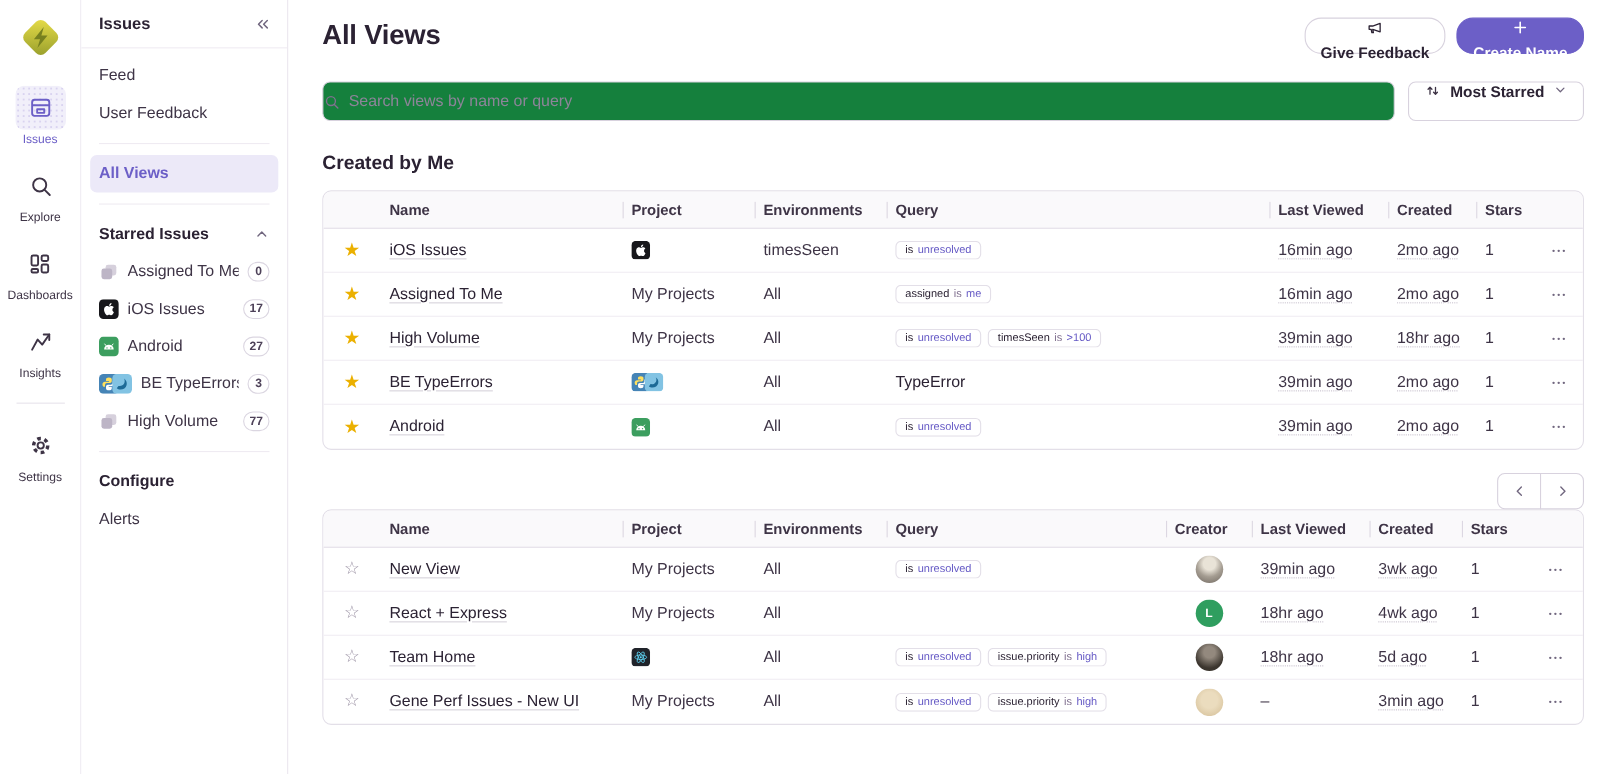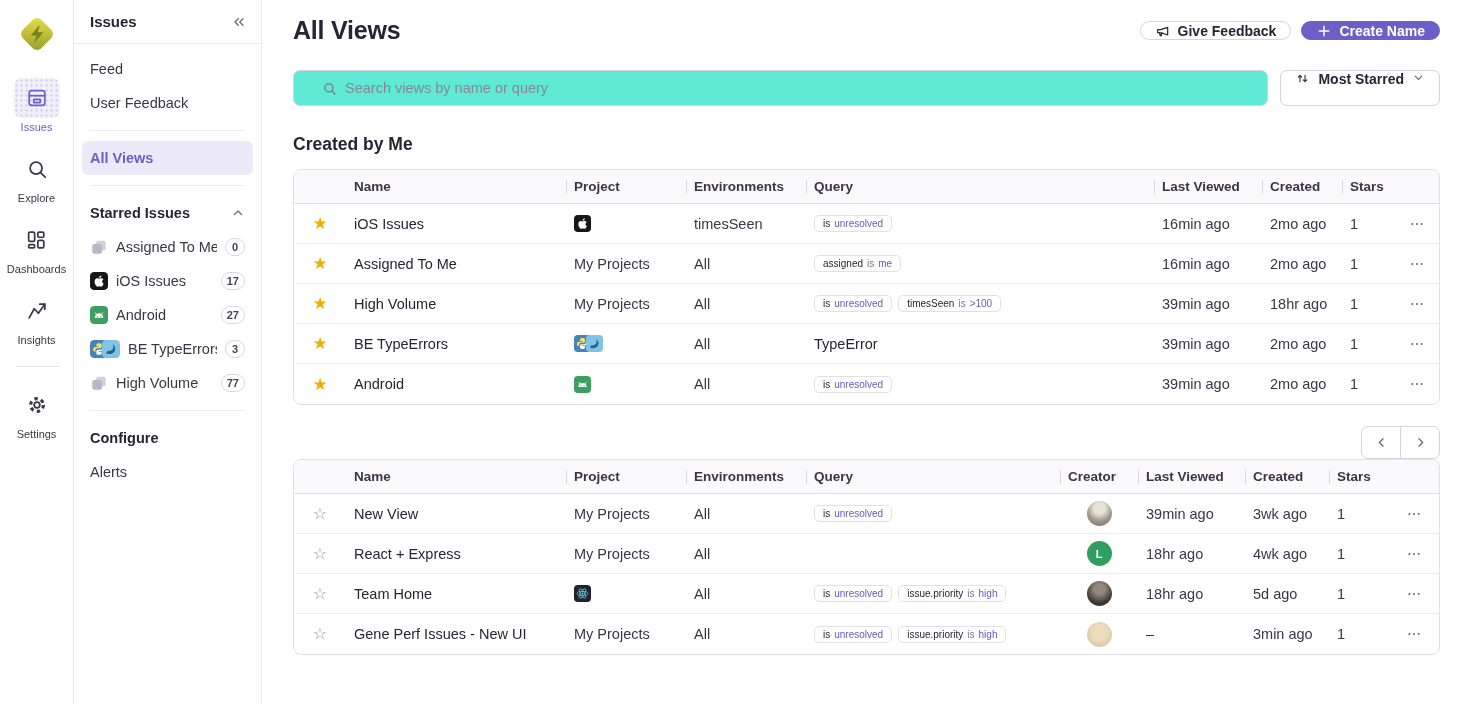--- a/index.html
+++ b/index.html
@@ -63,29 +63,29 @@
   .sb-icons .picon + .picon{ margin-left:-6px; }
   .count-badge{ min-width:20px; height:18px; border:1px solid #DBD6E1; border-radius:10px;
     display:flex; align-items:center; justify-content:center; font-size:11px; font-weight:700;
     color:#4D4158; padding:0 5px; background:#fff; }
 
   
   .main{ flex:1; height:704px; overflow:hidden; padding:0 31px; }
   .main-header{ display:flex; align-items:center; justify-content:space-between; margin-top:16px; }
   .page-title{ font-size:25px; font-weight:700; color:#2B2233; letter-spacing:-0.2px; }
   .hdr-actions{ display:flex; gap:10px; }
-  .btn{ height:19px; display:inline-flex; align-items:center; gap:7px; padding:0 14px;
+  .btn{ height:33px; display:inline-flex; align-items:center; gap:7px; padding:0 14px;
     border-radius:15px; font-size:14px; font-weight:700; cursor:pointer; border:1px solid #D8D2DE;
-    background:#fff; color:#2B2233; }
+    background:#fff; color:#2B2233;flex-direction:column; }
   .btn svg{ width:16px; height:16px; }
   .btn-primary{ background:var(--accent); border-color:var(--accent); color:#fff; }
 
   .toolbar{ display:flex; gap:12px; margin-top:25px; }
   .search-box{ flex:1; height:36px; border:1px solid #D8D2DE; border-radius:7px; display:flex;
-    align-items:center; padding:0 28px; gap:8px; color:#80708F; background:#5eead4;}
+    align-items:center; padding:0 0; gap:8px; color:#80708F; background:#15803d;}
   .search-box svg{ width:15px; height:15px; flex:none; }
   .search-box input{ border:none; outline:none; flex:1; font-size:14.5px; font-family:inherit;
     color:#2B2233; background:transparent; }
   .search-box input::placeholder{ color:#8D8499; }
   .sort-btn{ height:36px; border:1px solid #D8D2DE; border-radius:7px; display:flex; 
     gap:8px; padding:0 14px; font-size:14px; font-weight:700; color:#2B2233; cursor:pointer; background:#fff;}
   .sort-btn svg{ width:15px; height:15px; color:#3E3446; }
   .sort-btn .chev svg{ width:13px; height:13px; color:#71677F; }
 
   .section-title{ font-size:17.5px; font-weight:700; color:#2B2233; margin-top:28px; margin-bottom:14px; }

